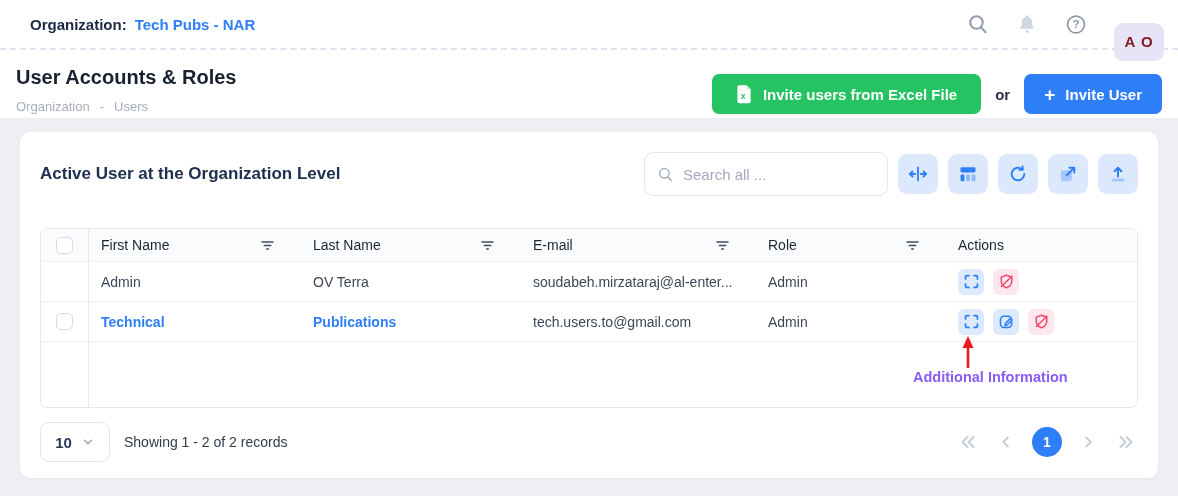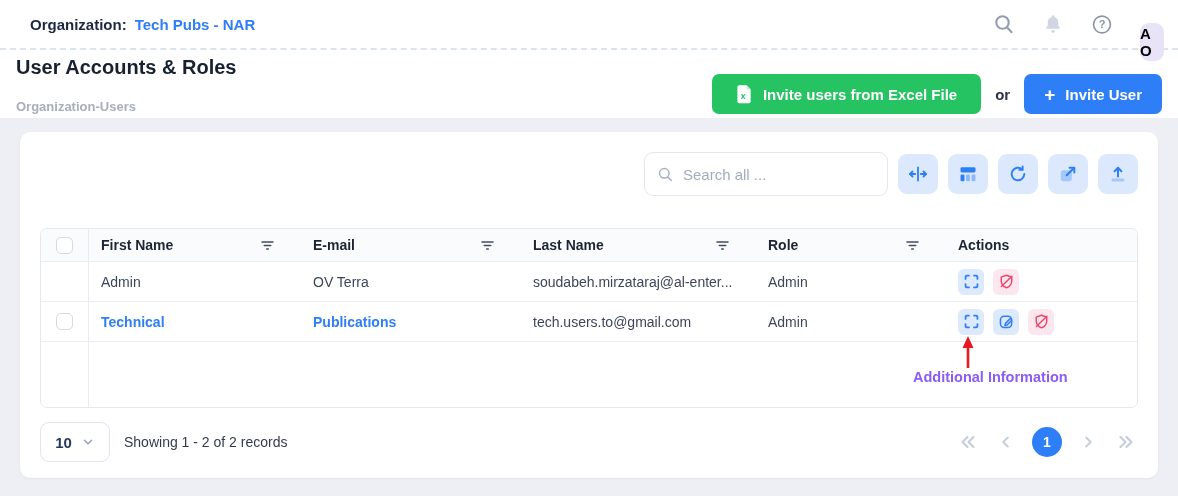--- a/index.html
+++ b/index.html
@@ -7,29 +7,29 @@
   body { background:#edeff4; font-family:"Liberation Sans", sans-serif; color:#222a38; }
 
   
   .topbar { height:48px; background:#fff; display:flex; align-items:center; padding:0 14px; }
   .org-chip { background:#f1f2f5; color:#2e7ef7; font-weight:700; font-size:15px;
               padding:9px 18px; border-radius:9px; cursor:pointer; }
   .org-label { margin-left:16px; font-weight:700; font-size:15px; color:#1c2840; }
   .org-value { margin-left:8px; font-weight:700; font-size:15px; color:#2e7ef7; cursor:pointer; }
   .topbar-right { margin-left:auto; display:flex; align-items:center; gap:27px; }
   .tb-icon { width:22px; height:22px; display:flex; align-items:center; justify-content:center; cursor:pointer; }
-  .avatar { width:24px; height:38px; border-radius:9px; background:#e8e3f7; color:#000000;
+  .avatar { width:50px; height:38px; border-radius:9px; background:#e8e3f7; color:#7f1d1d;
             font-weight:700; font-size:15px; display:flex; align-items:center; justify-content:center;
             letter-spacing:1px; cursor:pointer;margin-top:35px; }
 
   
   .header-strip { height:70px; background:#fff; border-top:2px dashed #dde3ee;
                   display:flex; align-items:flex-end; padding:0 16px 4px 16px; }
   .page-title { font-size:20px; font-weight:700; color:#18212f; line-height:26px; }
-  .breadcrumb { margin-top:19px; font-size:13px; color:#a7aebc; display:flex; gap:0; font-weight:700; }
+  .breadcrumb { margin-top:9px; font-size:13px; color:#a7aebc; display:flex; gap:10px; font-weight:400; }
   .header-actions { margin-left:auto; display:flex; align-items:center; gap:14px; }
   .btn { border:none; border-radius:7px; height:40px; font-family:inherit; font-weight:700;
          font-size:15px; color:#fff; display:flex; align-items:center; gap:10px; cursor:pointer; }
   .btn-green { background:#26c363; padding:0 24px; }
   .btn-blue  { background:#2e7ef7; padding:0 20px; }
   .or-text { font-size:15px; color:#2b3342; font-weight:600; }
   .plus-glyph { font-size:19px; font-weight:700; line-height:1; }
 
   
   .card { margin:14px 20px 0; background:#fff; border-radius:10px; height:346px;
@@ -46,21 +46,21 @@
 
   
   .table { margin-top:32px; border:1px solid #e4e8ef; border-radius:7px; overflow:hidden; }
   .t-row { display:grid; grid-template-columns:48px 212px 220px 235px 190px 1fr; align-items:stretch; }
   .t-head { height:32px; background:#fafbfd; }
   .t-body-row { height:40px; border-top:1px solid #eaedf3; background:#fff; }
   .t-filler { height:66px; border-top:1px solid #eaedf3; background:#fff; }
   .cb-cell { border-right:1px solid #e8ebf1; display:flex; align-items:center; justify-content:center; }
   .checkbox { width:17px; height:17px; border:1.5px solid #d5dae4; border-radius:5px; background:#fff; cursor:pointer; }
   .h-cell { display:flex; align-items:center; justify-content:space-between; padding:0 26px 0 12px;
-            font-size:14px; font-weight:700; color:#1c2534; }
+            font-size:14px; font-weight:400; color:#1c2534; }
   .h-cell.no-filter { justify-content:flex-start; }
   .c-cell { display:flex; align-items:center; padding:0 8px 0 12px; font-size:14px; color:#3d4659;
             white-space:nowrap; overflow:hidden; }
   .c-link { color:#2e7ef7; font-weight:600; cursor:pointer; }
   .actions-cell { display:flex; align-items:center; gap:9px; padding-left:12px; }
   .act-btn { width:26px; height:26px; border:none; border-radius:6px; display:flex;
              align-items:center; justify-content:center; cursor:pointer; }
   .act-blue { background:#ddeafd; }
   .act-red  { background:#fce7ee; }
   .filter-btn { background:none; border:none; cursor:pointer; display:flex; align-items:center; }
@@ -136,20 +136,21 @@
     <button class="btn btn-blue">
       <span class="plus-glyph">+</span>
       <span>Invite User</span>
     </button>
   </div>
 </div>
 
 <div class="card">
 
   <div class="panel-head">
+    <div class="panel-title">Active User at the Organization Level</div>
     <div class="panel-tools">
       <div class="search-box">
         <span style="display:flex;">
           <svg width="17" height="17" viewBox="0 0 20 20">
               <circle cx="8.6" cy="8.6" r="5.6" fill="none" stroke="#a7b0c0" stroke-width="1.8"></circle>
               <line x1="12.9" y1="13.1" x2="16.8" y2="17" stroke="#a7b0c0" stroke-width="1.8" stroke-linecap="round"></line>
             </svg>
         </span>
         <input type="text" placeholder="Search all ..." style="">
       </div>
@@ -214,31 +215,31 @@
         <span>First Name</span>
         <button class="filter-btn">
           <svg width="15" height="15" viewBox="0 0 16 16" stroke="#434c5e" stroke-width="1.7" stroke-linecap="round">
               <line x1="2.2" y1="4.2" x2="13.8" y2="4.2"></line>
               <line x1="4.6" y1="8" x2="11.4" y2="8"></line>
               <line x1="7.2" y1="11.8" x2="8.8" y2="11.8"></line>
             </svg>
         </button>
       </div>
       <div class="h-cell">
-        <span>E-mail</span>
+        <span>Last Name</span>
         <button class="filter-btn">
           <svg width="15" height="15" viewBox="0 0 16 16" stroke="#434c5e" stroke-width="1.7" stroke-linecap="round">
               <line x1="2.2" y1="4.2" x2="13.8" y2="4.2"></line>
               <line x1="4.6" y1="8" x2="11.4" y2="8"></line>
               <line x1="7.2" y1="11.8" x2="8.8" y2="11.8"></line>
             </svg>
         </button>
       </div>
       <div class="h-cell">
-        <span>Last Name</span>
+        <span>E-mail</span>
         <button class="filter-btn">
           <svg width="15" height="15" viewBox="0 0 16 16" stroke="#434c5e" stroke-width="1.7" stroke-linecap="round">
               <line x1="2.2" y1="4.2" x2="13.8" y2="4.2"></line>
               <line x1="4.6" y1="8" x2="11.4" y2="8"></line>
               <line x1="7.2" y1="11.8" x2="8.8" y2="11.8"></line>
             </svg>
         </button>
       </div>
       <div class="h-cell">
         <span>Role</span>

